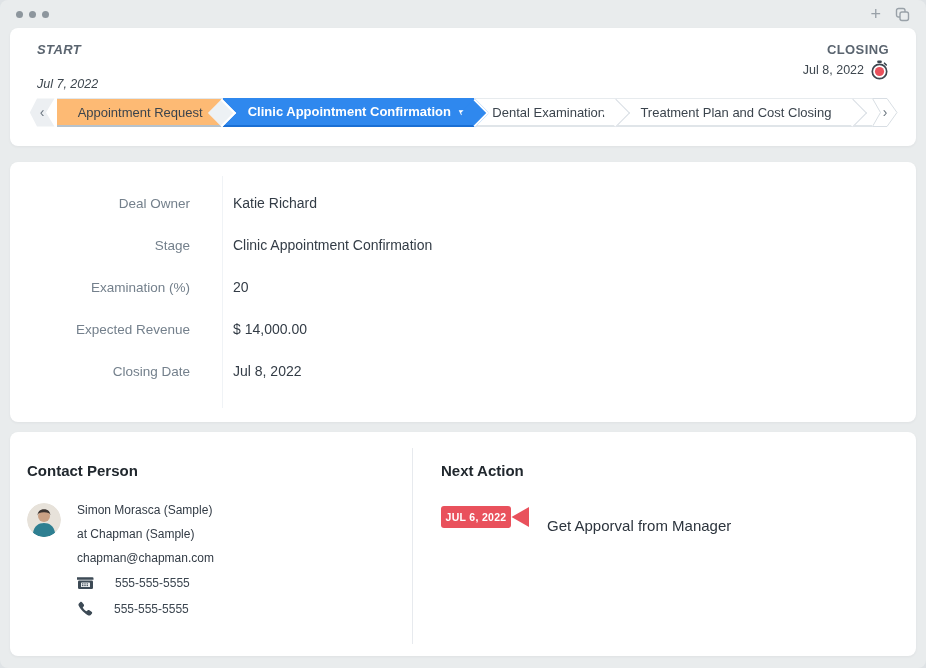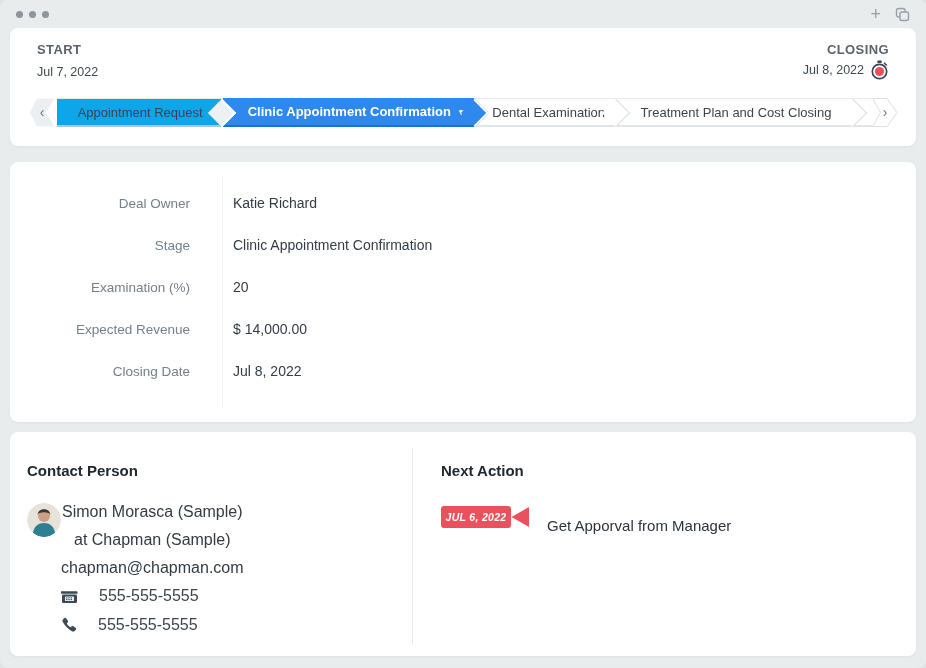--- a/index.html
+++ b/index.html
@@ -14,31 +14,31 @@
   .copy-icon svg{display:block;}
 
   
   .card{position:absolute;left:10px;right:10px;background:#fff;border-radius:8px;box-shadow:0 1px 3px rgba(30,40,50,.05);}
   .card-header{top:28px;height:118px;}
   .card-details{top:162px;height:260px;}
   .card-bottom{top:432px;height:224px;}
 
   
   .hdr-block{position:absolute;top:14px;}
-  .hdr-left{left:27px;}
+  .hdr-left{left:27px;font-style:italic;}
   .hdr-right{right:27px;text-align:right;}
   .hdr-label{font-size:13px;font-weight:bold;color:#5a646f;letter-spacing:.4px;}
-  .hdr-date{font-size:12.5px;color:#3e474f;margin-top:8px;}
+  .hdr-date{font-size:12.5px;color:#3e474f;margin-top:20px;}
   .hdr-date-row{display:flex;align-items:center;justify-content:flex-end;gap:6px;margin-top:3px;}
   .stopwatch svg{display:block;}
 
   
   .stagebar{position:absolute;top:70px;left:19px;right:18px;height:29px;display:flex;}
   .stage{position:relative;box-sizing:border-box;height:29px;display:flex;align-items:center;justify-content:center;font-size:13px;color:#3b444d;white-space:nowrap;overflow:hidden;}
-  .st-first{width:168px;background:#0ea5e9;border-bottom:2px solid #b6c2cc;border-top:1px solid #e3e8ec;margin-left:2px;text-align:right;}
+  .st-first{width:168px;background:#fdba74;border-bottom:2px solid #b6c2cc;border-top:1px solid #e3e8ec;margin-left:2px;text-align:right;}
   .st-active{width:253px;background:#2f88ee;border-bottom:2px solid #1a6fd4;color:#fff;font-weight:bold;padding-left:14px;cursor:pointer;}
   .st-active .caret{font-size:9px;margin-left:8px;}
   .st-plain{background:#fff;border-bottom:2px solid #e0e5e9;border-top:1px solid #e7ebee;}
   .st-dental{width:141px;padding-left:10px;}
   .st-treat{width:237px;padding-left:10px;}
   .st-frag{width:24px;justify-content:flex-start;}
   .frag-mark{width:5px;height:11px;background:#4a545d;margin-left:6px;border-radius:1px;}
   .chev{position:absolute;width:20px;height:20px;top:4.5px;transform:rotate(45deg);z-index:3;box-sizing:border-box;}
   .chev-past{left:183px;background:#edf1f4;border-top:2px solid #fff;border-right:2px solid #fff;}
   .chev-active{left:436px;background:#2f88ee;border-top:2px solid #fff;border-right:2px solid #fff;}
@@ -55,29 +55,29 @@
   .field-label{width:180px;text-align:right;font-size:13.5px;color:#74808c;flex:none;}
   .field-value{margin-left:43px;font-size:14px;color:#333c46;}
 
   
   .v-divider{position:absolute;left:402px;top:16px;bottom:12px;width:1px;background:#e7eaee;}
   .section-title{font-size:15px;font-weight:bold;color:#21282e;}
   .contact-col{position:absolute;left:17px;top:30px;width:380px;}
   .contact-body{display:flex;margin-top:24px;}
   .avatar{width:34px;height:34px;border-radius:50%;overflow:hidden;flex:none;cursor:pointer;}
   .avatar svg{display:block;}
-  .contact-lines{margin-left:0;font-size:16px;color:#323b45;text-align:center;}
+  .contact-lines{margin-left:16px;font-size:12px;color:#323b45;}
   .contact-lines .line{margin-bottom:10px;}
   .c-name{cursor:pointer;}
   .phone-row{display:flex;align-items:center;gap:21px;margin-bottom:11px;color:#3c4650;cursor:pointer;}
   .phone-row svg{flex:none;}
 
   .action-col{position:absolute;left:422px;top:30px;right:20px;margin-left:9px;}
   .action-row{display:flex;align-items:center;margin-top:27px;}
-  .badge{position:relative;width:88px;height:39px;flex:none;font-style:italic;}
+  .badge{position:relative;width:88px;height:39px;flex:none;}
   .badge svg{display:block;}
   .badge-text{position:absolute;top:0;left:0;width:70px;height:22px;display:flex;align-items:center;justify-content:center;color:#fff;font-size:10.5px;font-weight:bold;letter-spacing:.3px;}
   .action-text{margin-left:18px;font-size:15px;color:#2c343d;}
 </style>
 </head>
 <body>
 
 <div class="frame">
 
   <div class="chrome">

